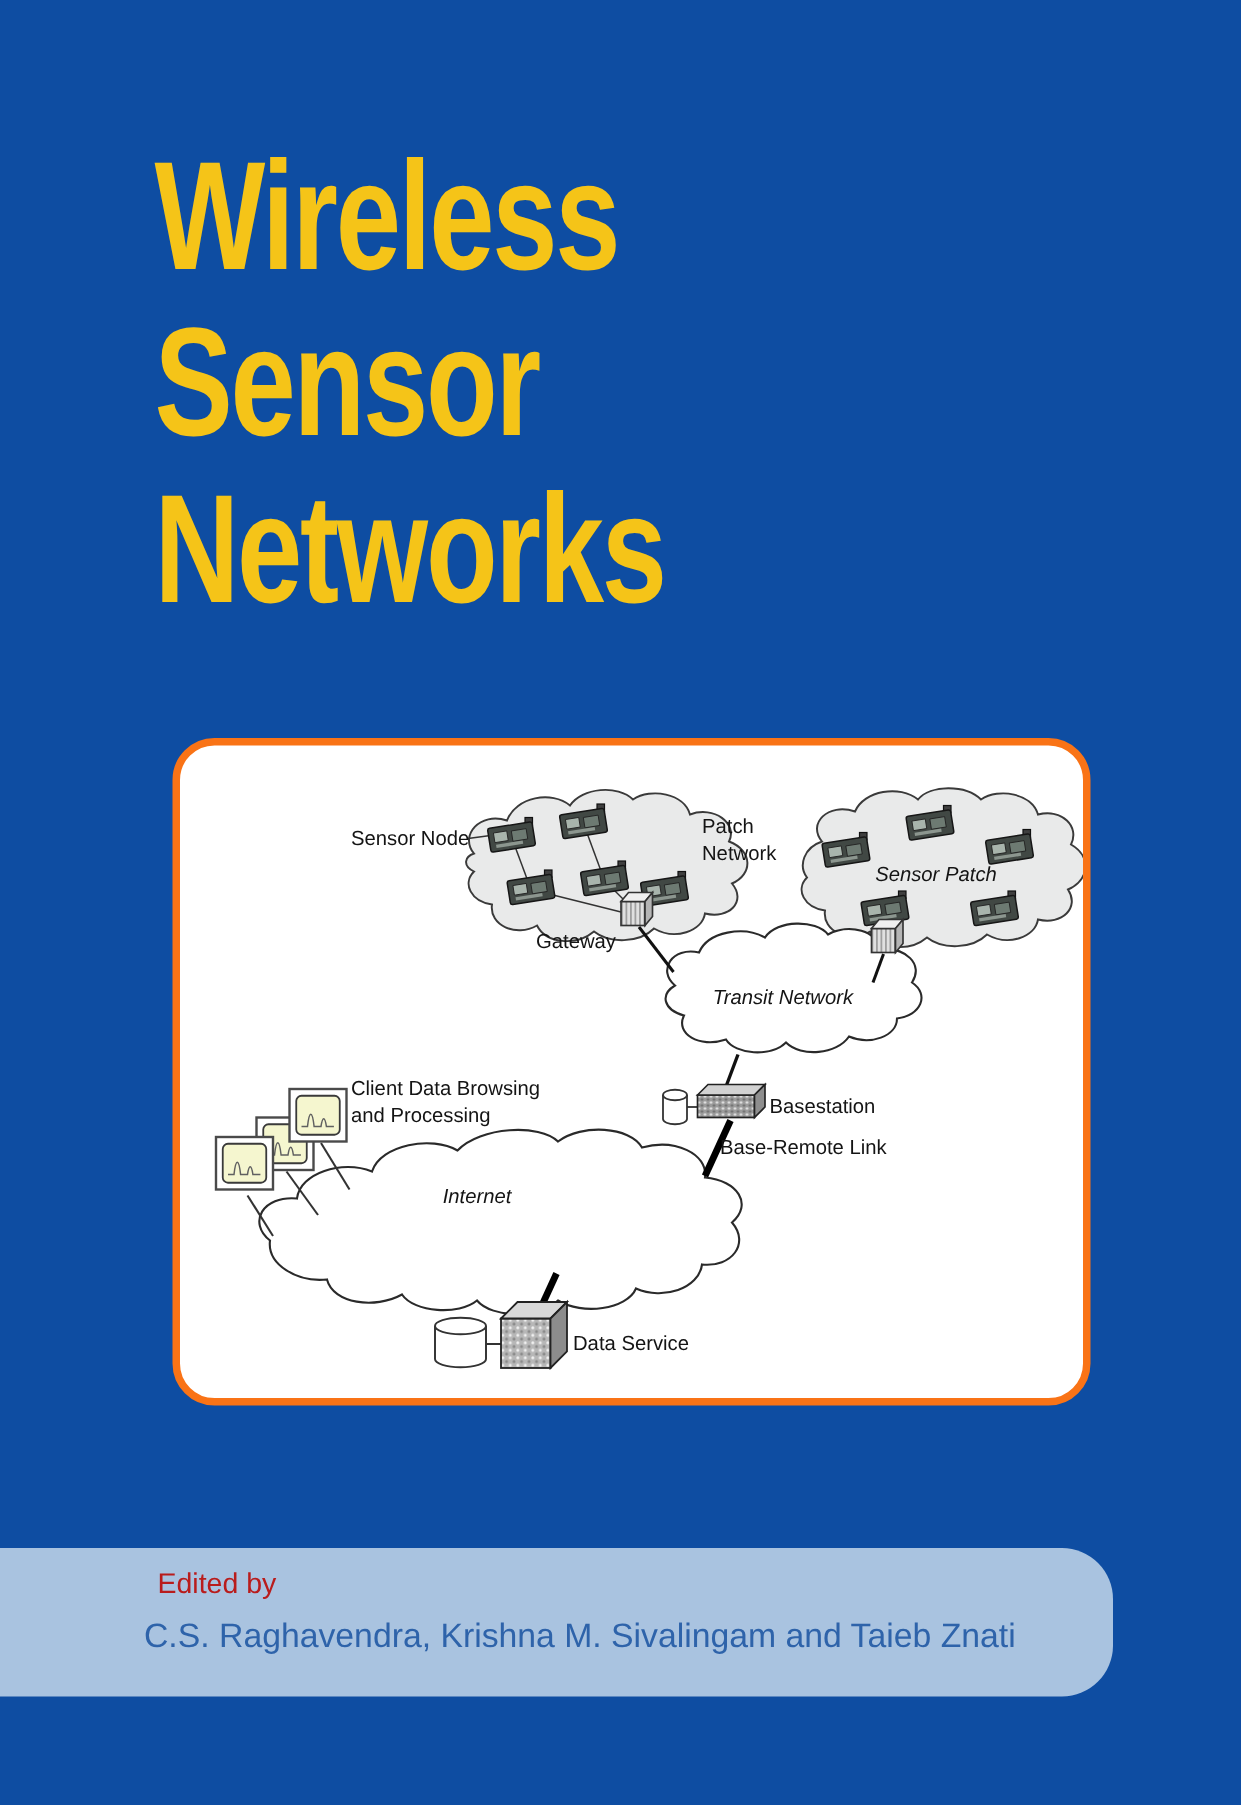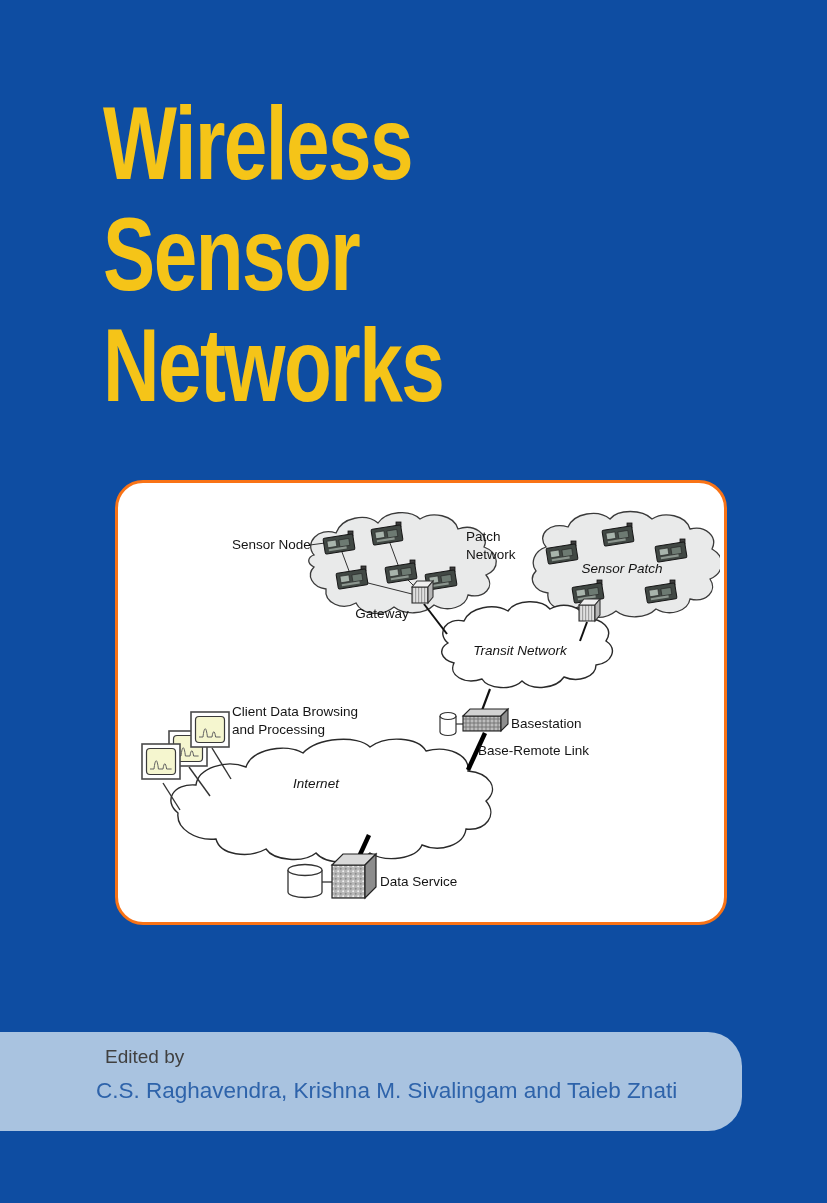--- a/index.html
+++ b/index.html
@@ -15,37 +15,37 @@
     color:#f5c418;font-weight:bold;
     font-size:103px;line-height:111px;margin-top:12px;
   }
   .title .tline{
     transform:scaleX(0.76);
     transform-origin:left center;
     letter-spacing:-2px;
     white-space:nowrap;
   }
   .panel{
-    position:absolute;left:115px;top:480px;
+    position:absolute;left:115px;top:492px;
     width:612px;height:445px;
     box-sizing:border-box;
     background:#ffffff;
-    border:3px solid #f97316;
+    border:5px solid #f97316;
     border-radius:28px;
   }
   .panel svg{display:block;}
   .band{
     position:absolute;left:0;top:1032px;
     width:742px;height:99px;
     background:#a9c3e0;
     border-radius:0 34px 34px 0;
   }
   .edited-by{
     position:absolute;left:105px;top:14px;
-    font-size:19px;color:#404040;
+    font-size:19px;color:#b91c1c;
   }
   .editors{
     position:absolute;left:96px;top:46px;
     font-size:22.5px;color:#2e63aa;
   }
   .dlabel{font-family:"Liberation Sans",sans-serif;font-size:13.5px;fill:#141414;}
   .dlabel-i{font-family:"Liberation Sans",sans-serif;font-size:13.5px;font-style:italic;fill:#141414;}
 </style>
 </head>
 <body>

